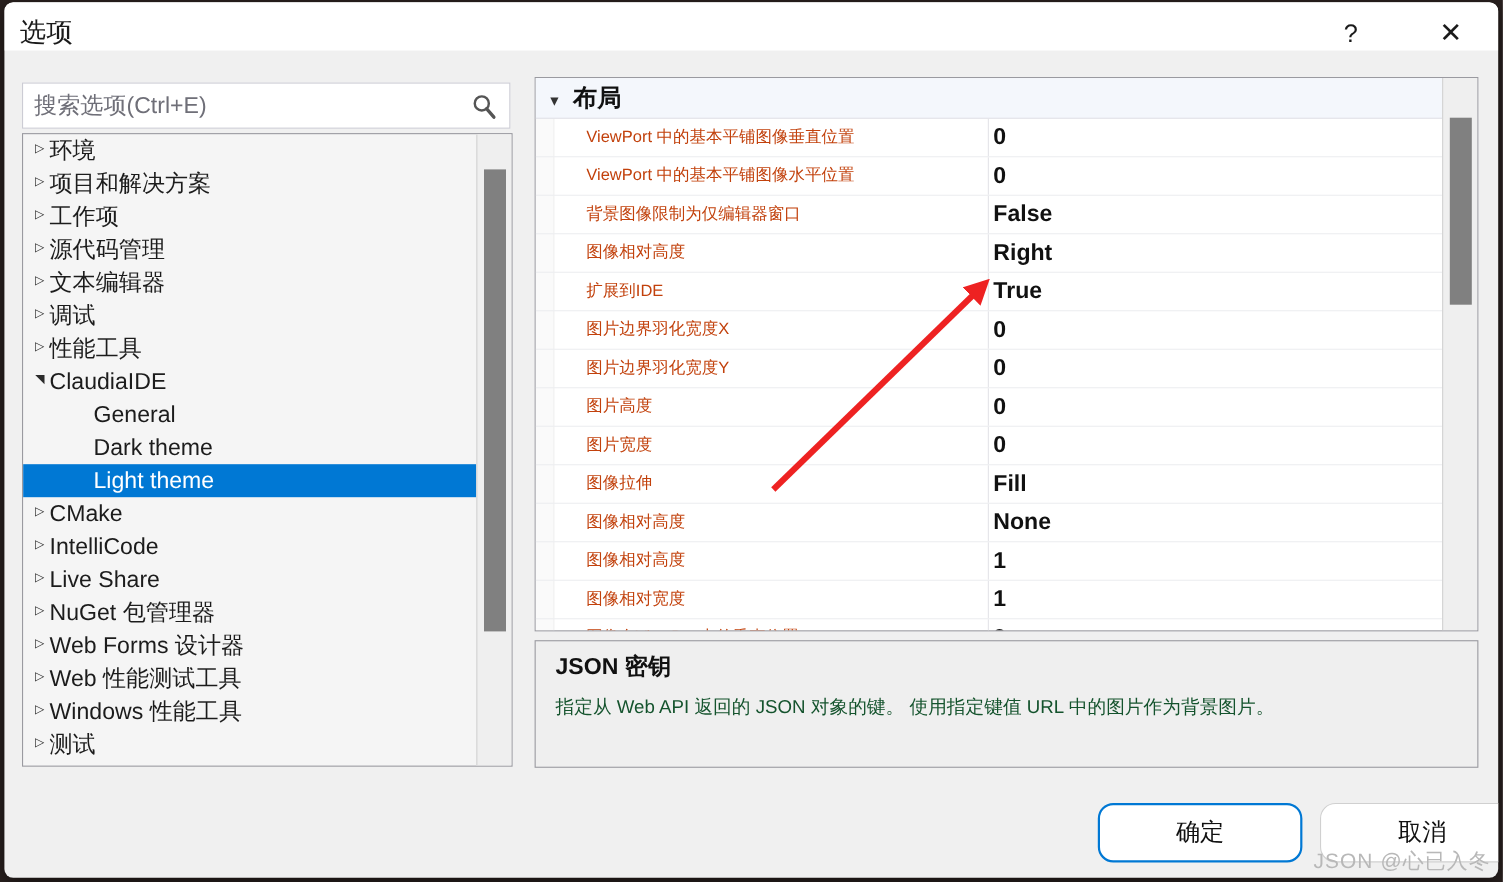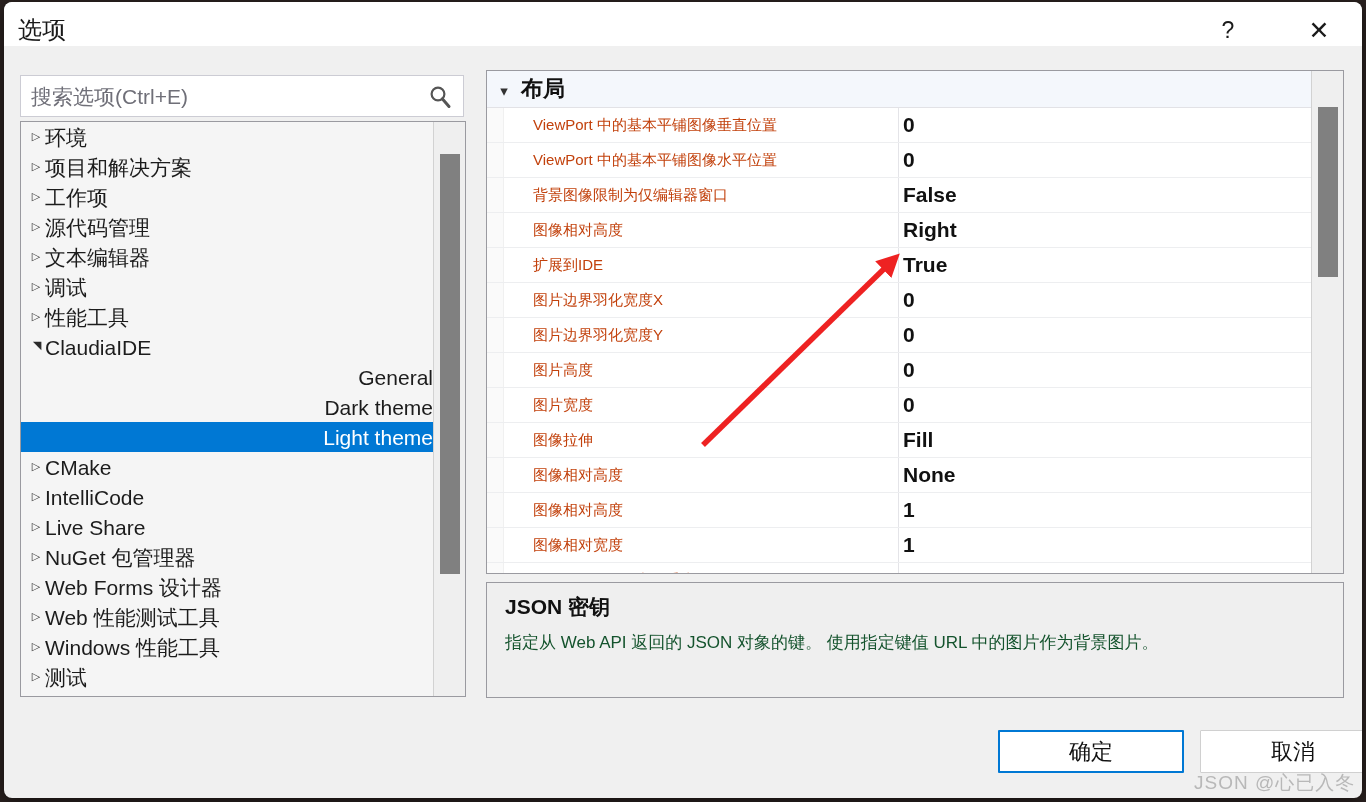--- a/index.html
+++ b/index.html
@@ -121,21 +121,21 @@
     width: 18px;
     text-align: center;
     font-size: 11px;
     color: #2b2b2b;
     vertical-align: middle;
     position: relative;
     top: -2px;
   }
   .tree-row .tlabel { vertical-align: middle; }
   .lvl1 { padding-left: 6px; }
-  .lvl2 { padding-left: 46px; text-align: right; }
+  .lvl2 { padding-left: 46px; }
   .tree-row.selected {
     background: #0078d4;
     color: #ffffff;
   }
   .tree-row.selected .chevron { color: #ffffff; }
 
   
   .vscroll-track {
     position: absolute;
     top: 0;
@@ -256,24 +256,24 @@
     color: #14532d;
     line-height: 31px;
     margin-top: 6px;
   }
 
   
   .dlg-btn {
     position: absolute;
     top: 728px;
     width: 186px;
-    height: 43px;
+    height: 54px;
     background: #ffffff;
     border: 1px solid #d0d0d0;
-    border-radius: 1px;
+    border-radius: 14px;
     box-sizing: border-box;
     font-family: "Liberation Sans", "DejaVu Sans", sans-serif;
     font-size: 22px;
     color: #111;
     cursor: default;
   }
   #ok-button { left: 994px; border: 2px solid #0078d4; }
   #cancel-button { left: 1196px; }
 
   

